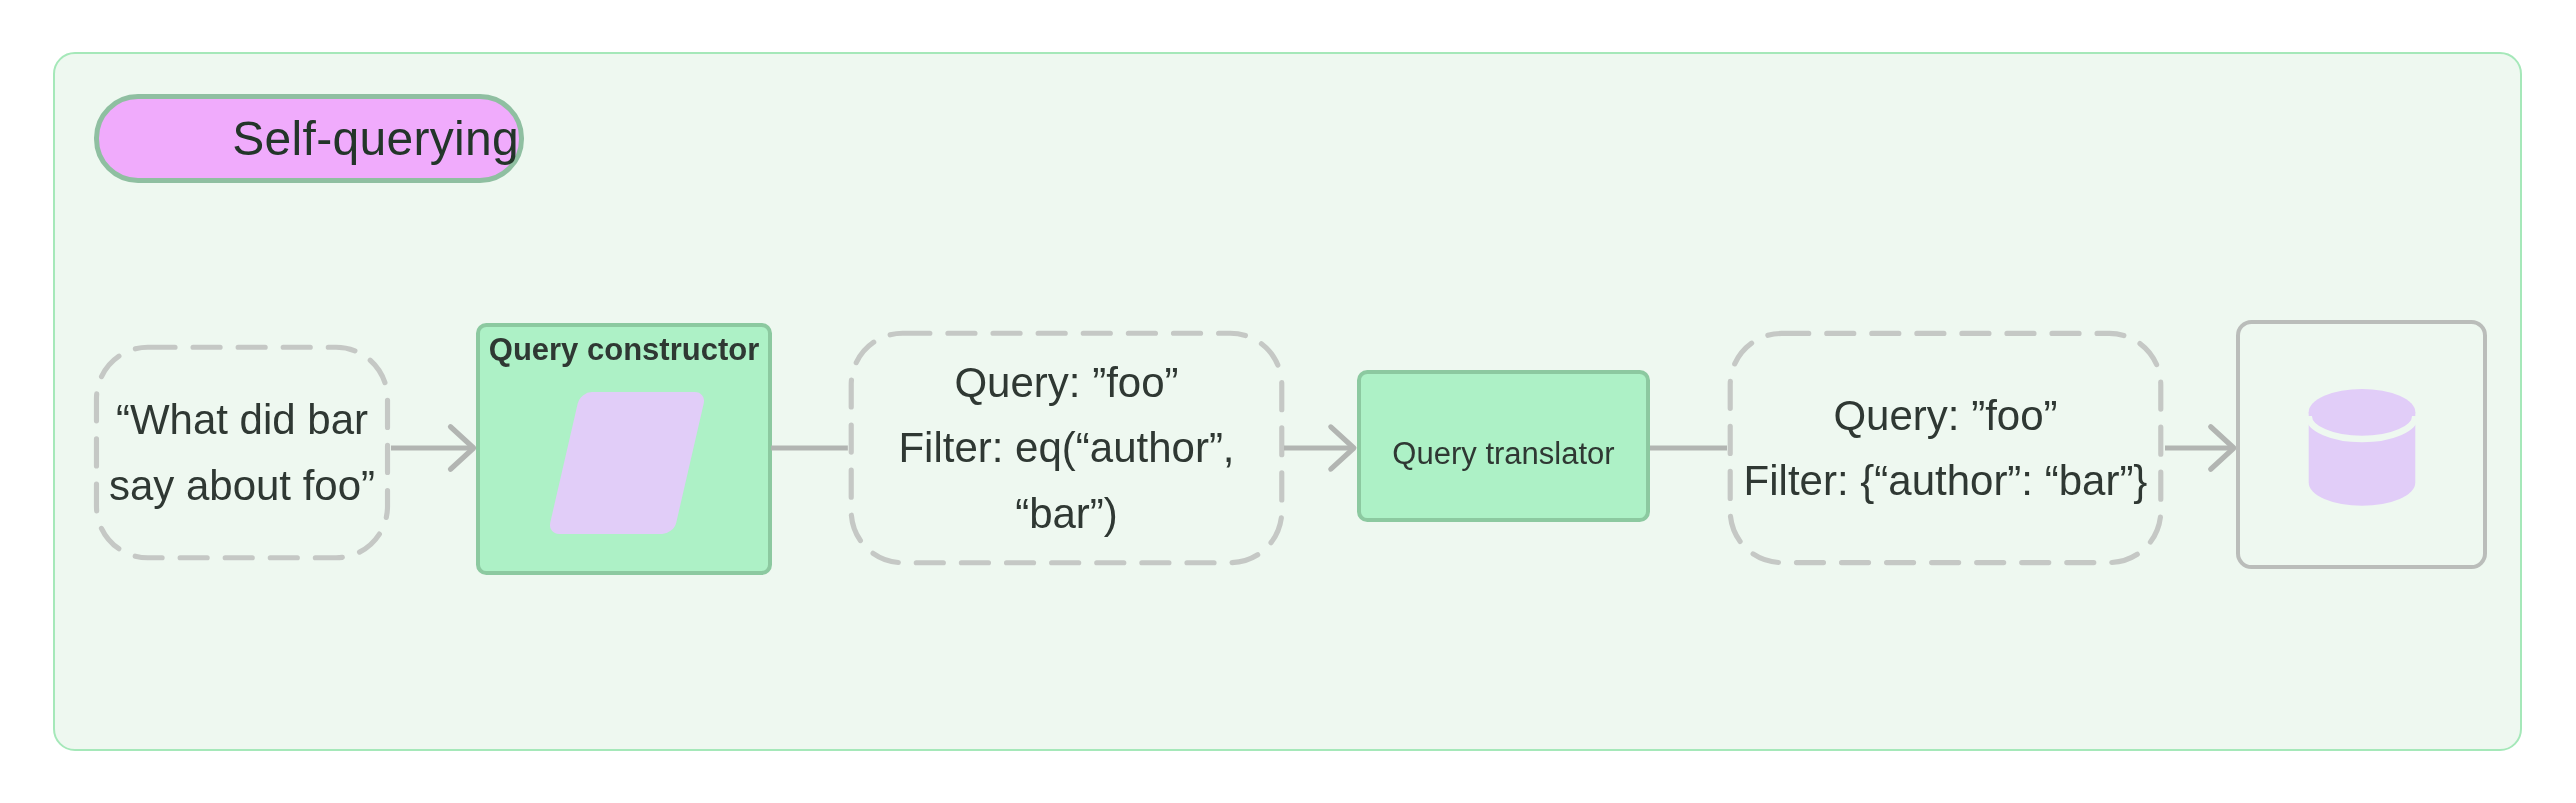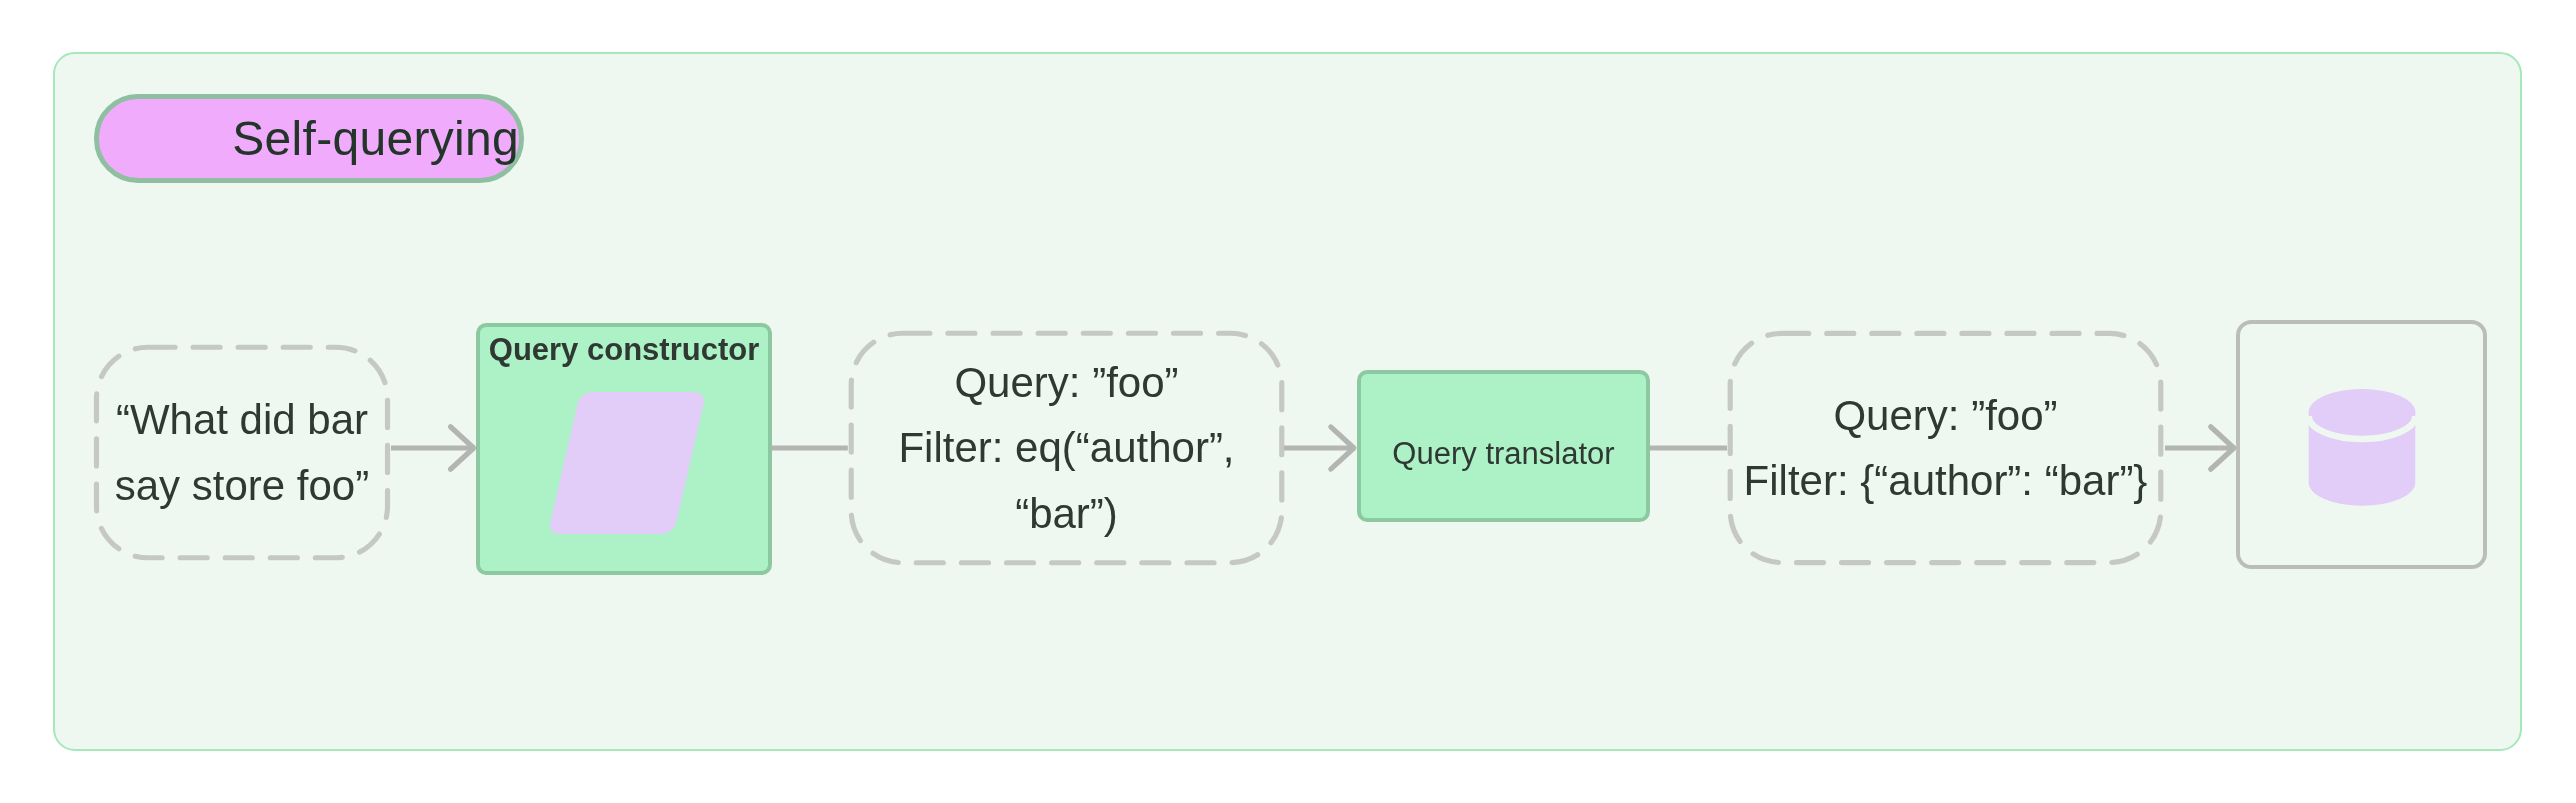--- a/index.html
+++ b/index.html
@@ -107,21 +107,21 @@
     <div class="badge">
       <span>Self-querying</span>
     </div>
 
     <div class="node dashed-node" style="left:38px; top:290px; width:298px; height:217px;">
       <svg class="frame" width="298" height="217" viewBox="0 0 462 337">
         <rect x="5" y="5" width="452" height="327" rx="80" fill="none" stroke="#c5c8c5" stroke-width="8" stroke-linecap="round" stroke-dasharray="42 28"></rect>
       </svg>
       <div class="dashed-lines">
         <span>“What did bar</span>
-        <span>say store foo”</span>
+        <span>say about foo”</span>
       </div>
     </div>
 
     <svg class="connector" style="left:336px; top:365px;" width="88" height="58" viewBox="0 0 136 90">
       <line x1="0" y1="45" x2="126" y2="45" stroke="#b2b5b2" stroke-width="8" stroke-linecap="round"></line>
       <polyline points="92,12 128,45 92,78" fill="none" stroke="#b2b5b2" stroke-width="8" stroke-linecap="round" stroke-linejoin="round"></polyline>
     </svg>
 
     <div class="node node-green" style="left:421px; top:269px; width:296px; height:252px;">
       <div class="node-title-top">Query constructor</div>

